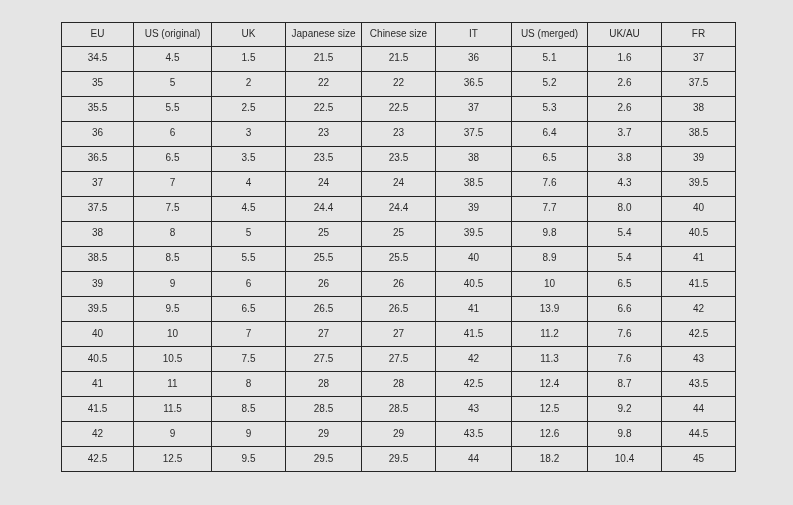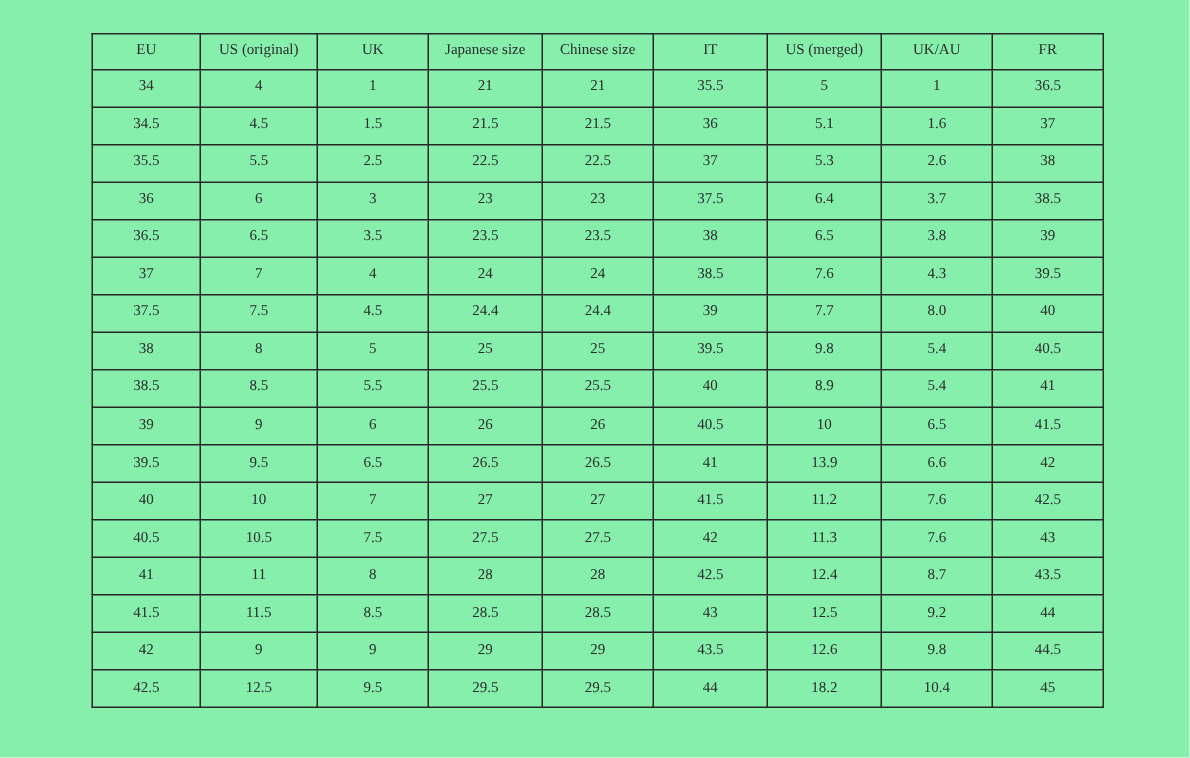--- a/index.html
+++ b/index.html
@@ -4,22 +4,22 @@
 <style>
   html, body {
     margin: 0;
     padding: 0;
     background: #ffffff;
   }
   .page {
     position: relative;
     width: 793px;
     height: 505px;
-    background: #86efac;
-    font-family: Liberation Serif, serif;
+    background: #e5e5e5;
+    font-family: Liberation Sans, sans-serif;
     overflow: hidden;
   }
   table.size-table {
     position: absolute;
     left: 61px;
     top: 22px;
     width: 674px;
     height: 450px;
     border-collapse: collapse;
     table-layout: fixed;
@@ -63,42 +63,42 @@
           <th>Japanese size</th>
           <th>Chinese size</th>
           <th>IT</th>
           <th>US (merged)</th>
           <th>UK/AU</th>
           <th>FR</th>
         </tr>
     </thead>
     <tbody>
         <tr>
-          <td>34</td>
-          <td>4</td>
-          <td>1</td>
-          <td>21</td>
-          <td>21</td>
-          <td>35.5</td>
-          <td>5</td>
-          <td>1</td>
-          <td>36.5</td>
-        </tr>
-        <tr>
           <td>34.5</td>
           <td>4.5</td>
           <td>1.5</td>
           <td>21.5</td>
           <td>21.5</td>
           <td>36</td>
           <td>5.1</td>
           <td>1.6</td>
           <td>37</td>
         </tr>
         <tr>
+          <td>35</td>
+          <td>5</td>
+          <td>2</td>
+          <td>22</td>
+          <td>22</td>
+          <td>36.5</td>
+          <td>5.2</td>
+          <td>2.6</td>
+          <td>37.5</td>
+        </tr>
+        <tr>
           <td>35.5</td>
           <td>5.5</td>
           <td>2.5</td>
           <td>22.5</td>
           <td>22.5</td>
           <td>37</td>
           <td>5.3</td>
           <td>2.6</td>
           <td>38</td>
         </tr>

